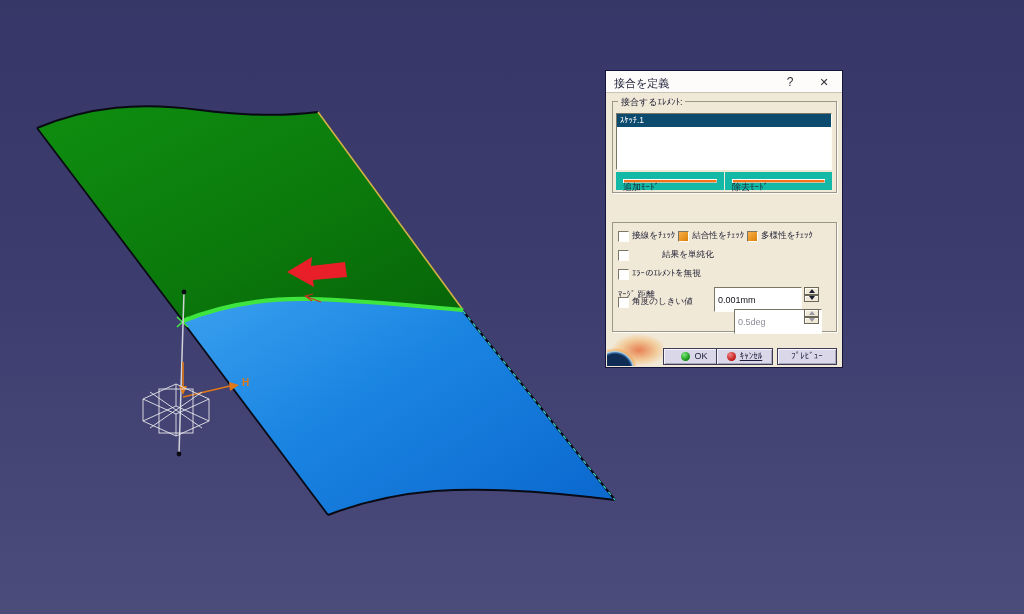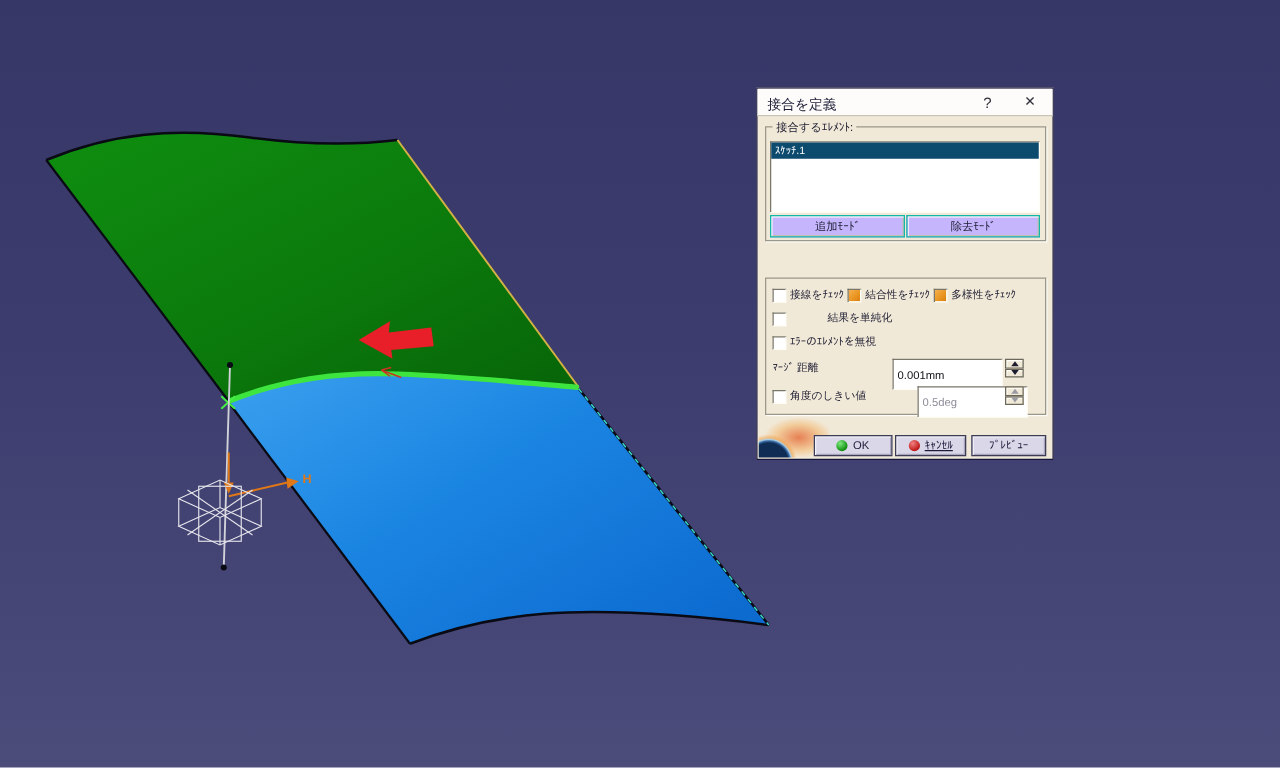--- a/index.html
+++ b/index.html
@@ -34,24 +34,24 @@
     border:1px solid #9a9788;box-shadow:1px 1px 0 rgba(255,255,254,.85);
   }
   .listbox{
     position:absolute;left:10px;top:42px;width:216px;height:57px;background:#fff;
     border:1px solid;border-color:#7a7769 #fffef6 #fffef6 #7a7769;z-index:2;
   }
   .listrow{height:13px;line-height:13px;padding-left:3px;font-size:8.5px;}
   .listrow.sel{background:#0c4a6e;color:#fff;}
 
   .btn3d{
-    position:absolute;height:18px;background:#c4b5fd;
-    border:1px solid #14b8a6;
+    position:absolute;height:18px;background:#f97316;
+    border:7px solid #14b8a6;
     box-shadow:inset 1px 1px 0 #fffef8, inset -1px -1px 0 #c6bfa9;
-    text-align:center;line-height:16px;font-size:9px;color:#1c1c30;cursor:default;z-index:2;
+    line-height:16px;font-size:9px;color:#1c1c30;cursor:default;z-index:2;
   }
   .add-btn{left:10px;top:101px;width:108px;}
   .rem-btn{left:119px;top:101px;width:107px;}
 
   .tabs{position:absolute;left:6px;top:134px;height:18px;display:flex;align-items:flex-end;z-index:3;}
   .tab{
     padding:2px 7px 3px 7px;margin-right:1px;position:relative;
     border-right:1px solid #6b6859;box-shadow:1px 0 0 #fffef8;
     font-size:9px;white-space:nowrap;
   }
@@ -87,21 +87,21 @@
   .off .tri-up{border-bottom-color:#9a9aa4;}
   .off .tri-dn{border-top-color:#9a9aa4;}
 
   .fbtn{
     position:absolute;top:277px;height:17px;background:#dad7e8;
     border:1px solid #3c3c55;
     box-shadow:inset 1px 1px 0 #f4f2fa, inset -1px -1px 0 #a9a6bd;
     color:#1c1c3a;font-size:9px;text-align:center;line-height:15px;cursor:default;z-index:2;
     display:flex;align-items:center;justify-content:center;gap:4px;
   }
-  .ok-btn{left:45px;width:63px;}
+  .ok-btn{left:57px;width:63px;}
   .cancel-btn{left:110px;width:57px;text-decoration:underline;}
   .preview-btn{left:171px;width:60px;}
   .dot{width:9px;height:9px;border-radius:50%;flex:0 0 auto;}
   .dot.green{background:radial-gradient(circle at 35% 30%,#7ce87c,#129012 70%,#0a600a);}
   .dot.red{background:radial-gradient(circle at 35% 30%,#f08080,#c01818 70%,#800e0e);}
 
   .catia-logo{
     position:absolute;left:1px;bottom:1px;width:56px;height:36px;overflow:hidden;z-index:1;
     background:
       radial-gradient(circle 27px at 8px 40px,#0e2c54 58%,#3a6ea8 64%,#a8cce4 68%,rgba(240,160,70,.55) 73%,rgba(241,233,216,0) 84%),
@@ -217,21 +217,21 @@
     <input class="field" style="left: 101px; top: 64px; width: 88px;" readonly="" value="0.001mm">
     <div class="spinner" style="left:191px;top:64px;">
       <span class="spcell">
           <i class="tri-up"></i>
         </span>
       <span class="spcell">
           <i class="tri-dn"></i>
         </span>
     </div>
 
-    <div class="prow" style="top:88px;text-align:right;">
+    <div class="prow" style="top:73px;text-align:right;">
       <span class="cb"></span>
       <span class="plabel">角度のしきい値</span>
     </div>
     <input class="field off" style="left: 101px; top: 86px; width: 88px;" readonly="" value="0.5deg">
     <div class="spinner off" style="left:191px;top:86px;">
       <span class="spcell">
           <i class="tri-up"></i>
         </span>
       <span class="spcell">
           <i class="tri-dn"></i>

